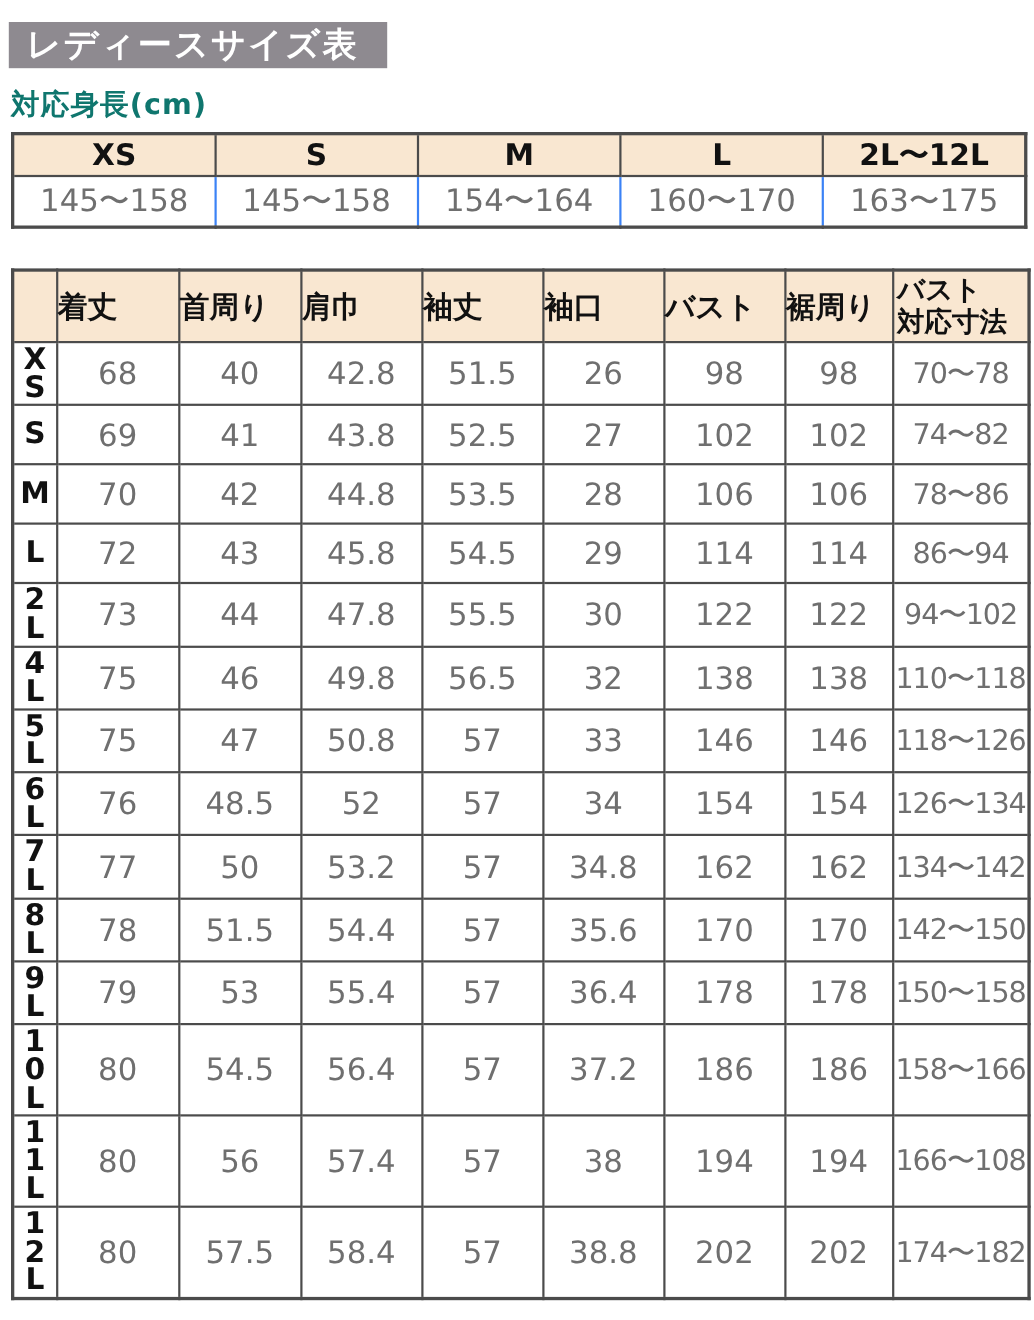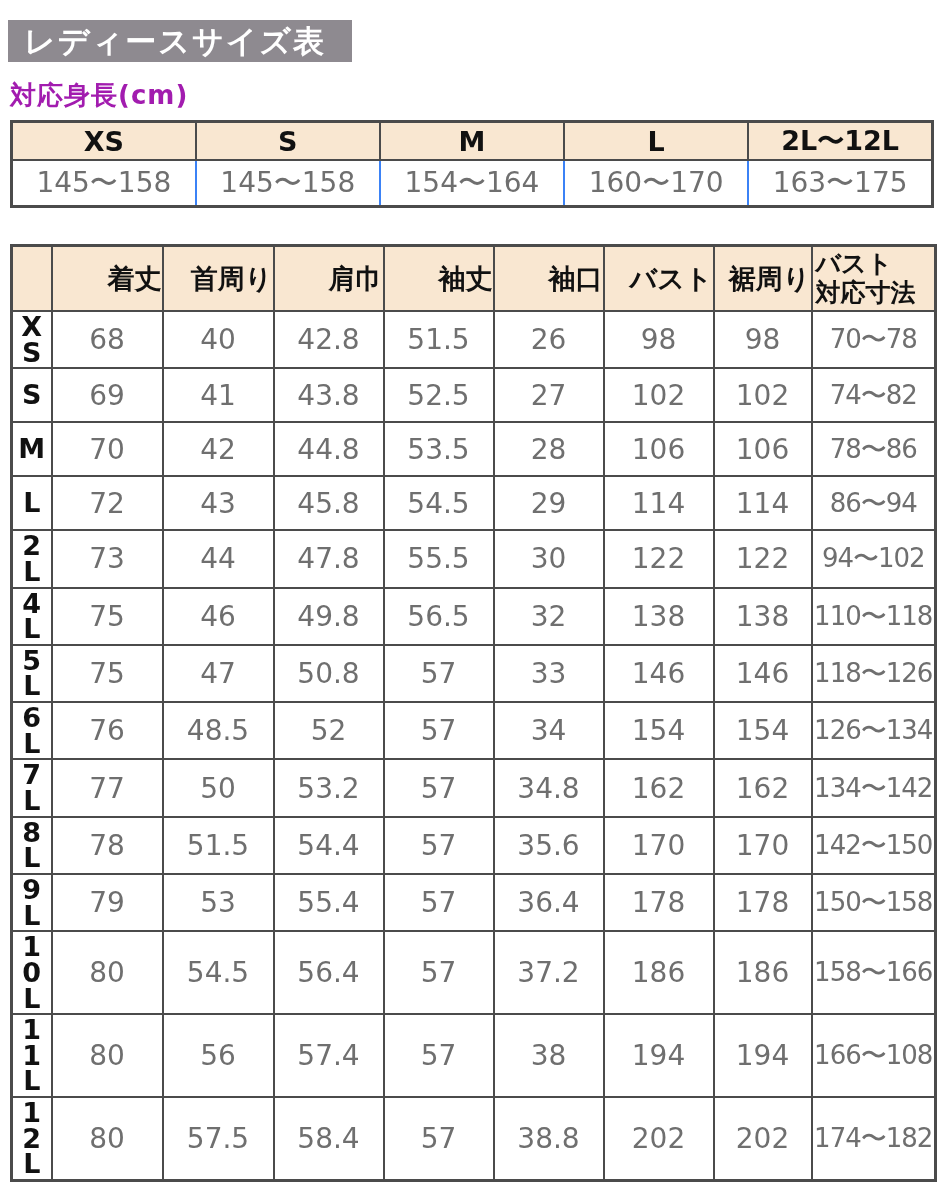--- a/index.html
+++ b/index.html
@@ -25,21 +25,21 @@
     font-size: 31px;
     font-weight: bold;
     letter-spacing: 2px;
     padding-left: 16px;
     box-sizing: border-box;
   }
   .section-label {
     margin: 16px 0 7px 10px;
     font-size: 26px;
     font-weight: bold;
-    color: #a21caf;
+    color: #0f766e;
     letter-spacing: 1px;
   }
   table {
     border-collapse: collapse;
     table-layout: fixed;
     margin-left: 10px;
   }
   .height-table { width: 924px; border: 3px solid #4b4b4b; }
   .height-table th {
     background: #f9e7d1;
@@ -63,21 +63,21 @@
   .size-table th, .size-table td {
     border: 2px solid #4b4b4b;
     padding: 0;
   }
   .size-table thead th {
     background: #f9e7d1;
     height: 63px;
     font-size: 27px;
     font-weight: bold;
     color: #111111;
-    text-align: right;
+    text-align: left;
   }
   .size-table thead th.bust-range-head {
     font-size: 25px;
     text-align: left;
     padding-left: 3px;
     line-height: 1.15;
   }
   .size-table tbody th {
     background: #ffffff;
     font-size: 27px;

